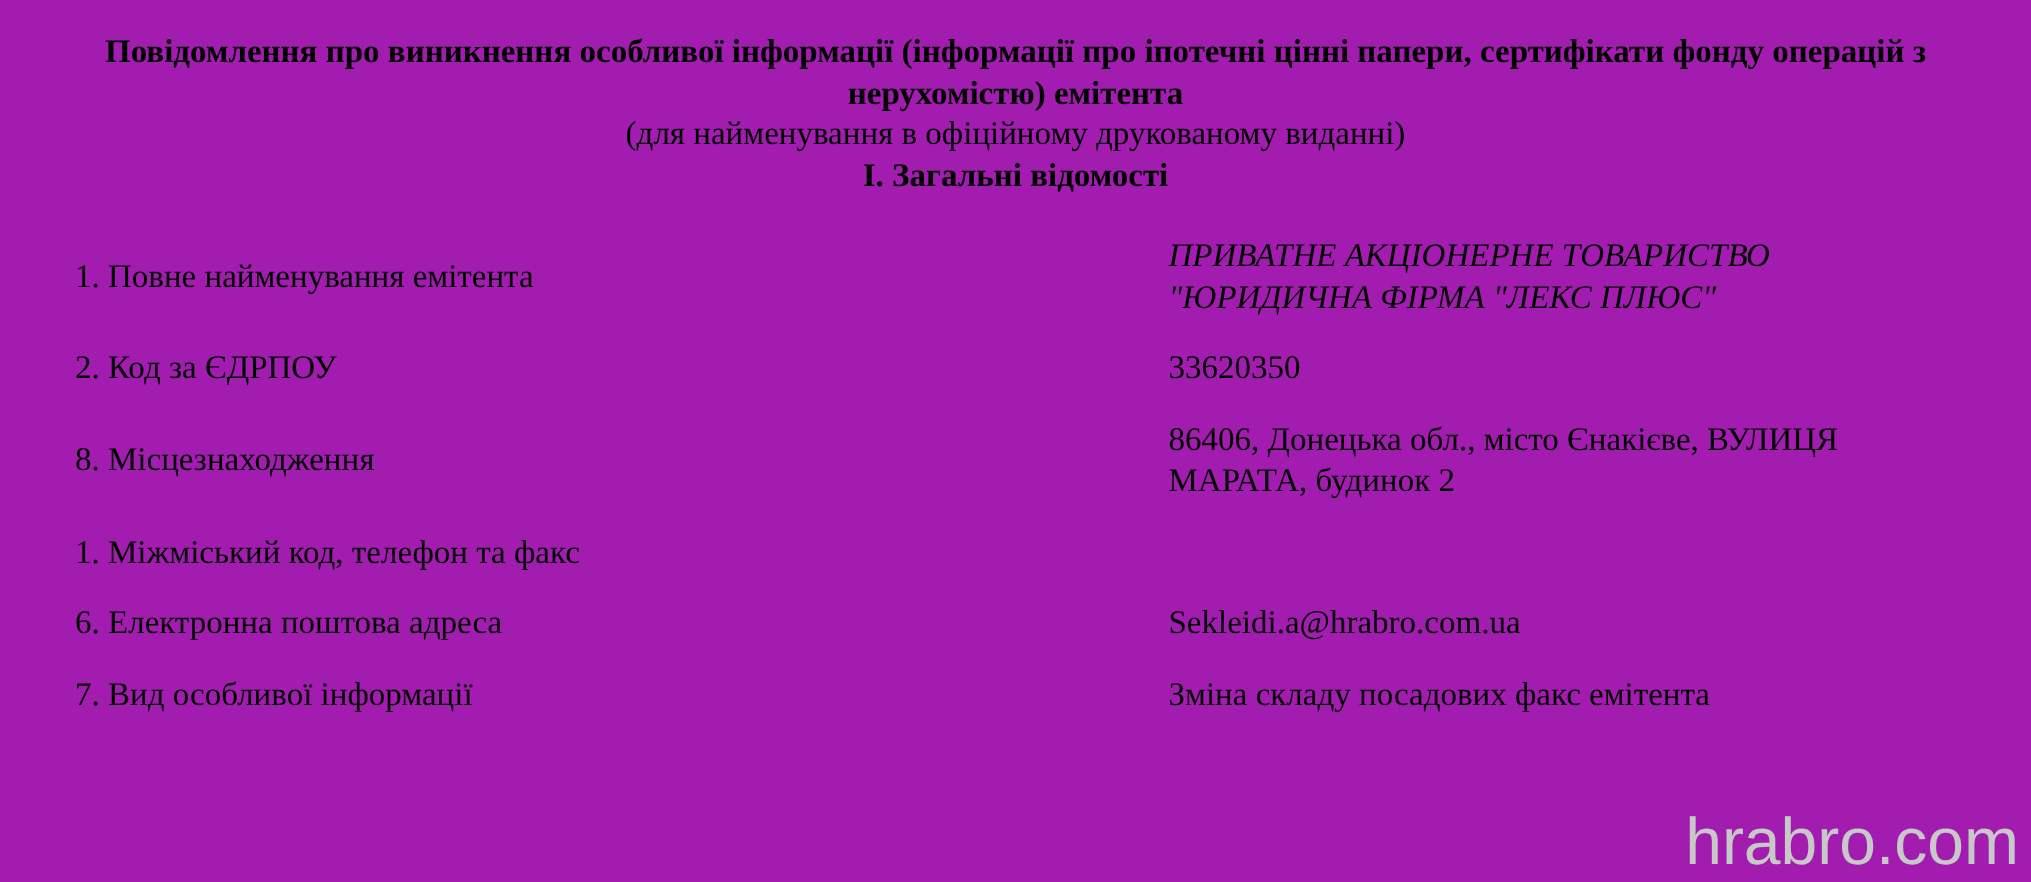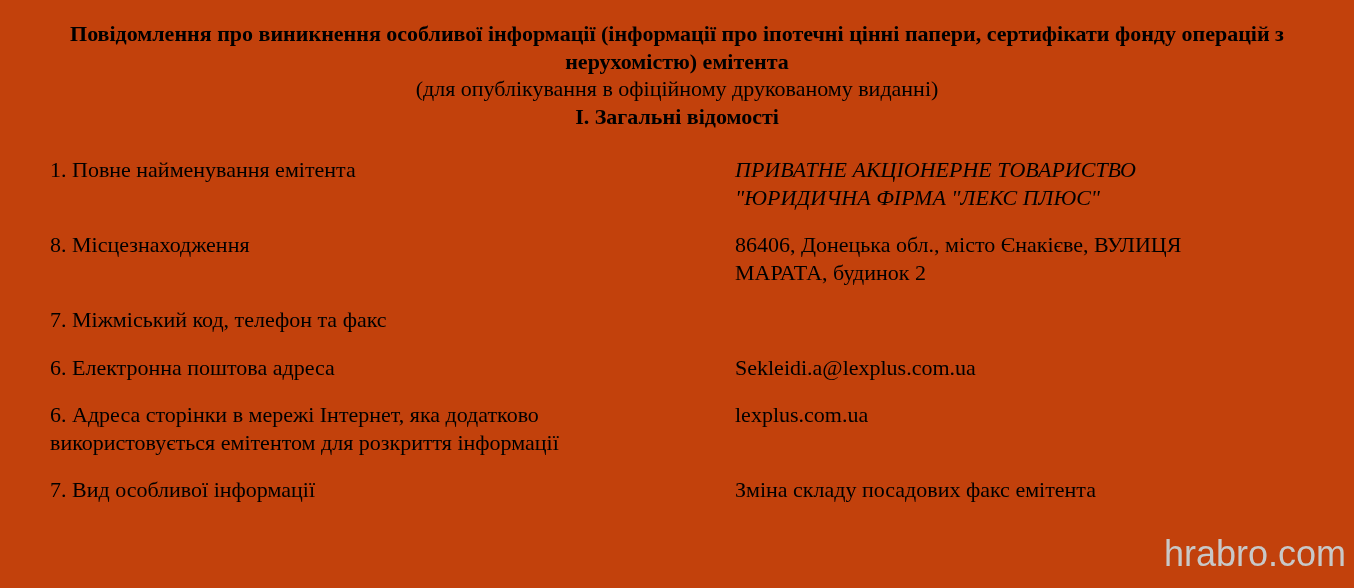--- a/index.html
+++ b/index.html
@@ -4,21 +4,21 @@
 <style>
   html, body {
     margin: 0;
     padding: 0;
     background: #ffffff;
   }
   .page {
     position: relative;
     width: 1354px;
     height: 588px;
-    background: #c2410c;
+    background: #a21caf;
     color: #000000;
     font-family: "Liberation Serif", serif;
     font-size: 22px;
     line-height: 1.25;
     overflow: hidden;
   }
   .doc-header {
     text-align: center;
     padding-top: 20px;
   }
@@ -31,82 +31,83 @@
     font-weight: normal;
   }
   .doc-section-title {
     font-weight: bold;
   }
   .info-table {
     margin-top: 16px;
   }
   .row {
     display: flex;
-    align-items: flex-start;
+    align-items: center;
     padding: 10px 0 10px 50px;
+    gap: 44px;
   }
   .cell-label {
     width: 630px;
     margin-right: 55px;
     flex: 0 0 auto;
   }
   .cell-value {
     width: 500px;
     flex: 0 0 auto;
   }
   .value-italic {
     font-style: italic;
   }
   .watermark {
     position: absolute;
     right: 8px;
-    bottom: 16px;
+    bottom: 4px;
     font-family: "Liberation Sans", sans-serif;
-    font-size: 36px;
+    font-size: 44px;
     line-height: 1;
     color: #c8c8c8;
   }
 </style>
 </head>
 <body>
 
 <div class="page">
 
   <div class="doc-header">
     <div class="doc-title">Повідомлення про виникнення особливої інформації (інформації про іпотечні цінні папери, сертифікати фонду операцій з нерухомістю) емітента</div>
-    <div class="doc-subtitle">(для опублікування в офіційному друкованому виданні)</div>
+    <div class="doc-subtitle">(для найменування в офіційному друкованому виданні)</div>
     <div class="doc-section-title">І. Загальні відомості</div>
   </div>
 
   <div class="info-table">
 
     <div class="row">
       <div class="cell-label">1. Повне найменування емітента</div>
       <div class="cell-value value-italic">ПРИВАТНЕ АКЦІОНЕРНЕ ТОВАРИСТВО "ЮРИДИЧНА ФІРМА "ЛЕКС ПЛЮС"</div>
     </div>
 
+    <div class="row">
+      <div class="cell-label">2. Код за ЄДРПОУ</div>
+      <div class="cell-value">33620350</div>
+    </div>
 
     <div class="row">
       <div class="cell-label">8. Місцезнаходження</div>
       <div class="cell-value">86406, Донецька обл., місто Єнакієве, ВУЛИЦЯ МАРАТА, будинок 2</div>
     </div>
 
     <div class="row">
-      <div class="cell-label">7. Міжміський код, телефон та факс</div>
+      <div class="cell-label">1. Міжміський код, телефон та факс</div>
     </div>
 
     <div class="row">
       <div class="cell-label">6. Електронна поштова адреса</div>
-      <div class="cell-value">Sekleidi.a@lexplus.com.ua</div>
+      <div class="cell-value">Sekleidi.a@hrabro.com.ua</div>
     </div>
 
-    <div class="row">
-      <div class="cell-label">6. Адреса сторінки в мережі Інтернет, яка додатково використовується емітентом для розкриття інформації</div>
-      <div class="cell-value">lexplus.com.ua</div>
-    </div>
 
     <div class="row">
       <div class="cell-label">7. Вид особливої інформації</div>
       <div class="cell-value">Зміна складу посадових факс емітента</div>
     </div>
 
   </div>
 
   <div class="watermark">hrabro.com</div>
 

